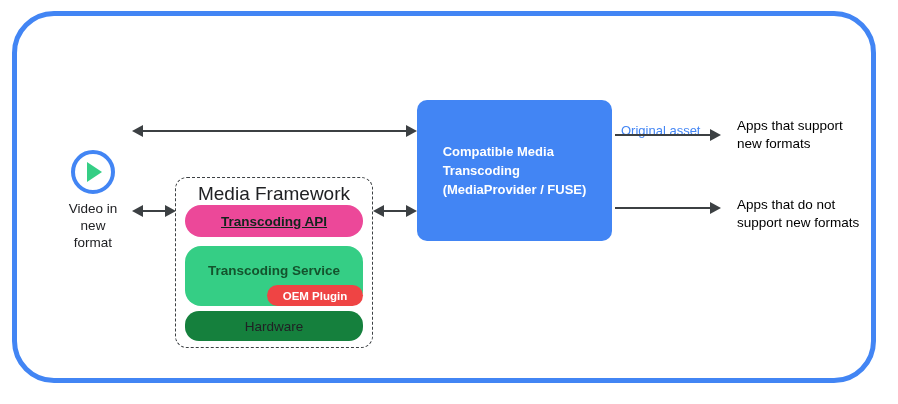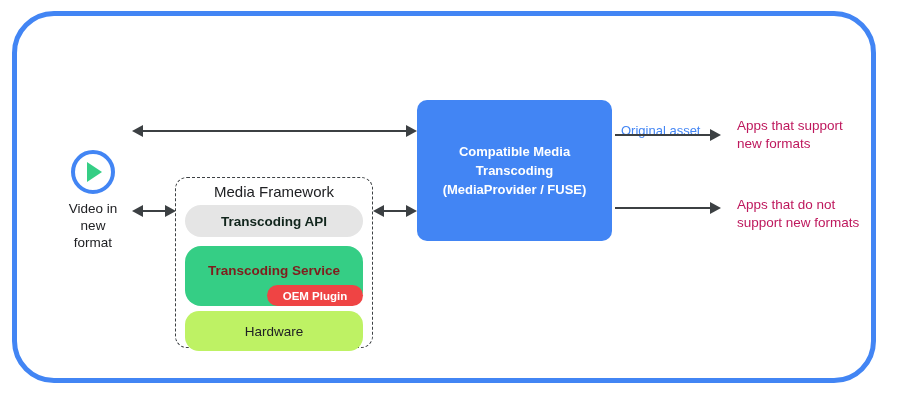--- a/index.html
+++ b/index.html
@@ -78,49 +78,50 @@
     border-radius: 12px;
     box-sizing: border-box;
     background: #ffffff;
   }
   .framework-title {
     position: absolute;
     left: 175px;
     top: 183px;
     width: 198px;
     text-align: center;
-    font-size: 15px;
+    font-size: 19px;
     color: #202124;
   }
   .pill {
     position: absolute;
     border-radius: 22px;
     box-sizing: border-box;
     display: flex;
     align-items: center;
     justify-content: center;
     text-align: center;
   }
   .api-pill {
     left: 185px;
     top: 205px;
     width: 178px;
     height: 32px;
-    background: #e5e5e5;
+    background: #ec4899;
     color: #11251c;
     font-size: 13.5px;
     font-weight: bold;
+    text-decoration: underline;
   }
   .service-pill {
     left: 185px;
     top: 246px;
     width: 178px;
     height: 60px;
     background: #35CE85;
-    color: #7f1d1d;
+    color: #14532d;
     font-size: 13.5px;
     font-weight: bold;
     border-radius: 16px;
   }
   .service-pill .svc-text {
     position: relative;
     top: -6px;
   }
   .oem-pill {
     left: 267px;
@@ -130,40 +131,40 @@
     background: #ef4444;
     color: #ffffff;
     font-size: 11.5px;
     font-weight: bold;
     border-radius: 11px;
   }
   .hw-pill {
     left: 185px;
     top: 311px;
     width: 178px;
-    height: 40px;
-    background: #bef264;
+    height: 30px;
+    background: #15803d;
     color: #202124;
     font-size: 13.5px;
     border-radius: 14px;
   }
 
   
   .cmt-box {
     position: absolute;
     left: 417px;
     top: 100px;
     width: 195px;
     height: 141px;
     background: #4285F4;
     border-radius: 10px;
     display: flex;
     align-items: center;
     justify-content: center;
-    text-align: center;
+    text-align: left;
     color: #ffffff;
     font-size: 13px;
     font-weight: bold;
     line-height: 19px;
     white-space: pre-line;
     padding: 0 8px;
     box-sizing: border-box;
   }
 
   
@@ -187,21 +188,21 @@
     position: absolute;
     font-size: 13px;
     color: #4285F4;
     white-space: nowrap;
     margin-top: 12px;
   }
   .apps-label {
     position: absolute;
     font-size: 13.5px;
     line-height: 18px;
-    color: #be185d;
+    color: #000000;
     white-space: pre-line;
   }
 </style>
 </head>
 <body>
 
 <div id="canvas">
 
   <div class="frame"></div>
 

